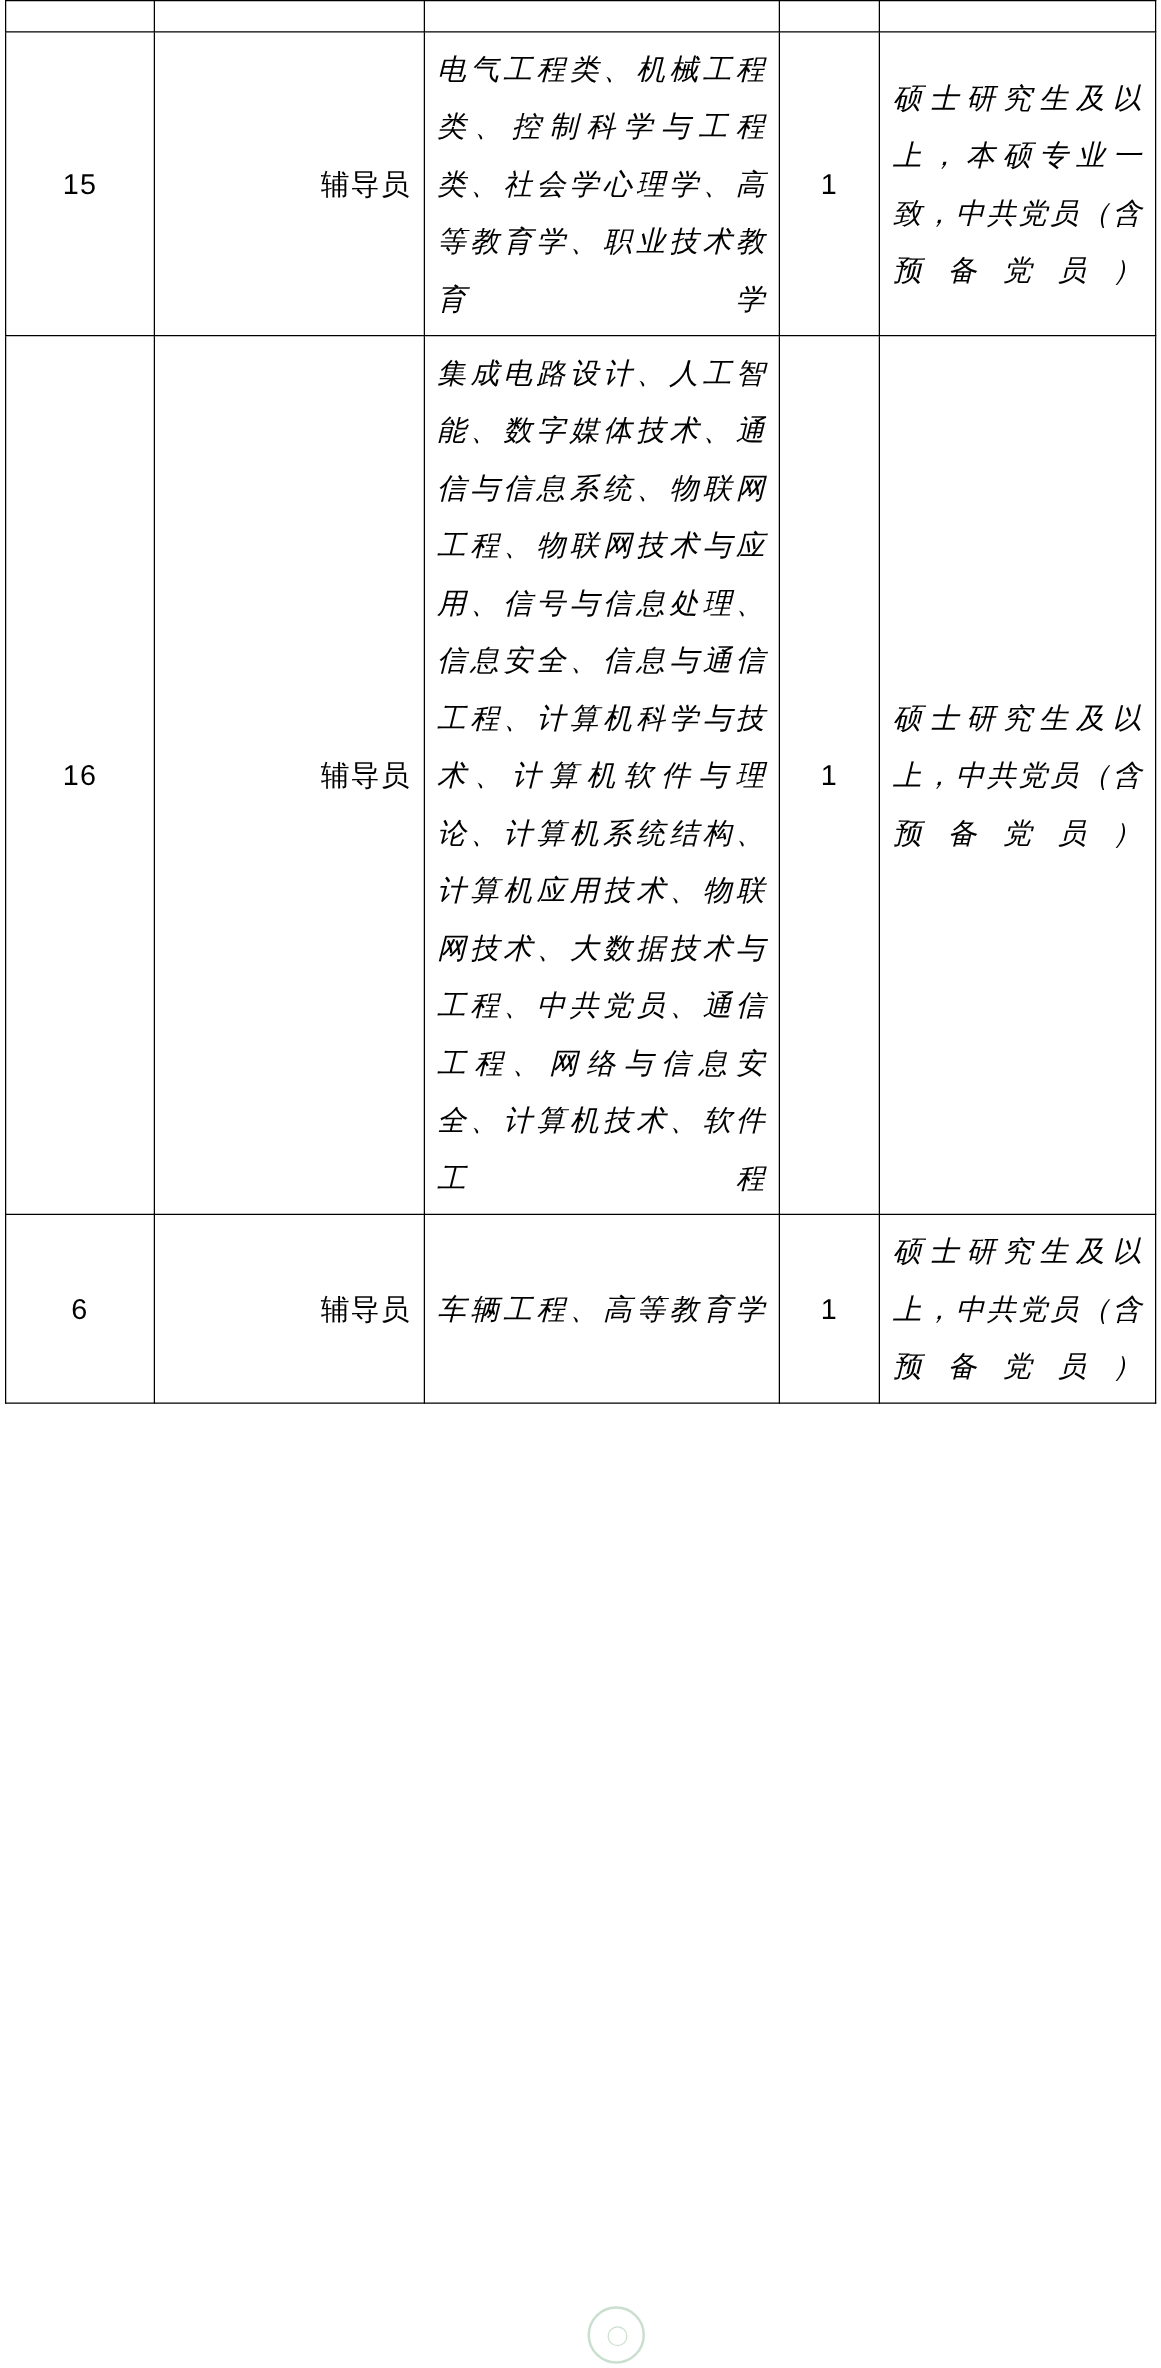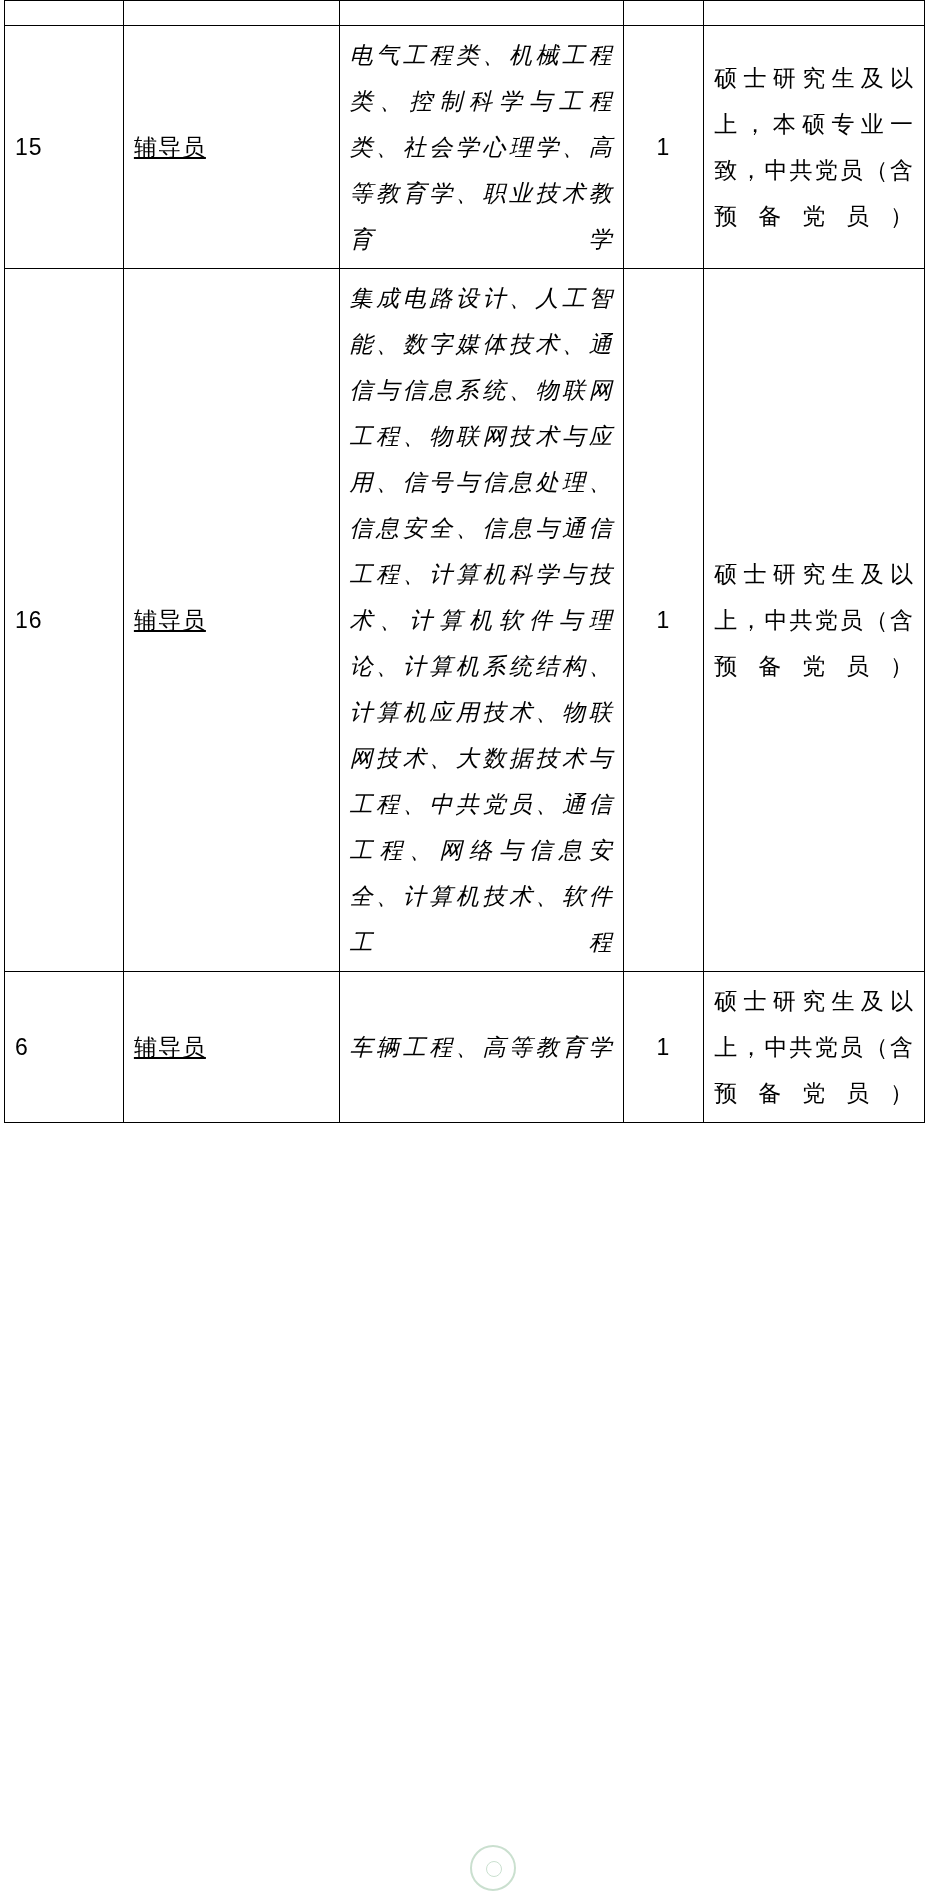--- a/index.html
+++ b/index.html
@@ -27,25 +27,25 @@
     table-layout: fixed;
   }
   table.recruit-table td {
     border: 1px solid #000000;
     vertical-align: middle;
     padding: 6px 10px;
     font-size: 23px;
     line-height: 2.0;
     letter-spacing: 1px;
   }
-  .col-no    { width: 118px; text-align: left; }
-  .col-job   { width: 214px; text-align: left; text-decoration: underline; }
+  .col-no    { width: 118px; text-align: center; }
+  .col-job   { width: 214px; text-align: right; }
   .col-major { width: 282px; text-align: justify; text-align-last: justify; font-style: italic; }
   .col-count { width: 80px;  text-align: center; }
-  .col-req   { width: 219px; text-align: justify; text-align-last: justify; }
+  .col-req   { width: 219px; text-align: justify; text-align-last: justify; font-style: italic; }
 
   
   .top-stub td { height: 12px; padding: 0; border-bottom: 1px solid #000000; }
 
   
   .bottom-cut td { border-bottom: none; }
   .seal {
     position: absolute;
     left: 470px;
     top: 1845px;

